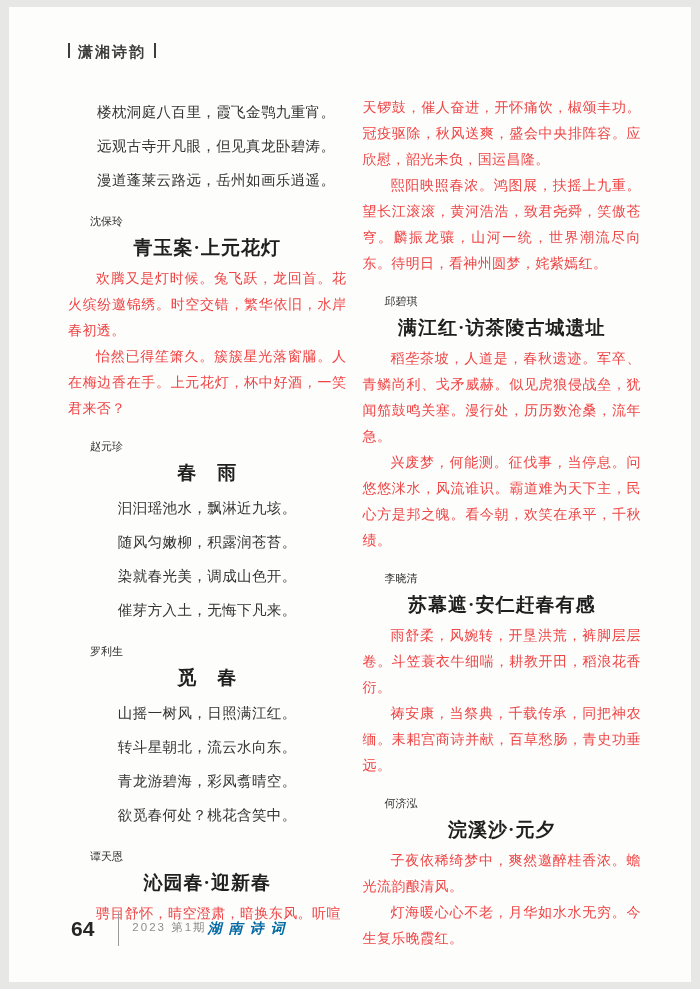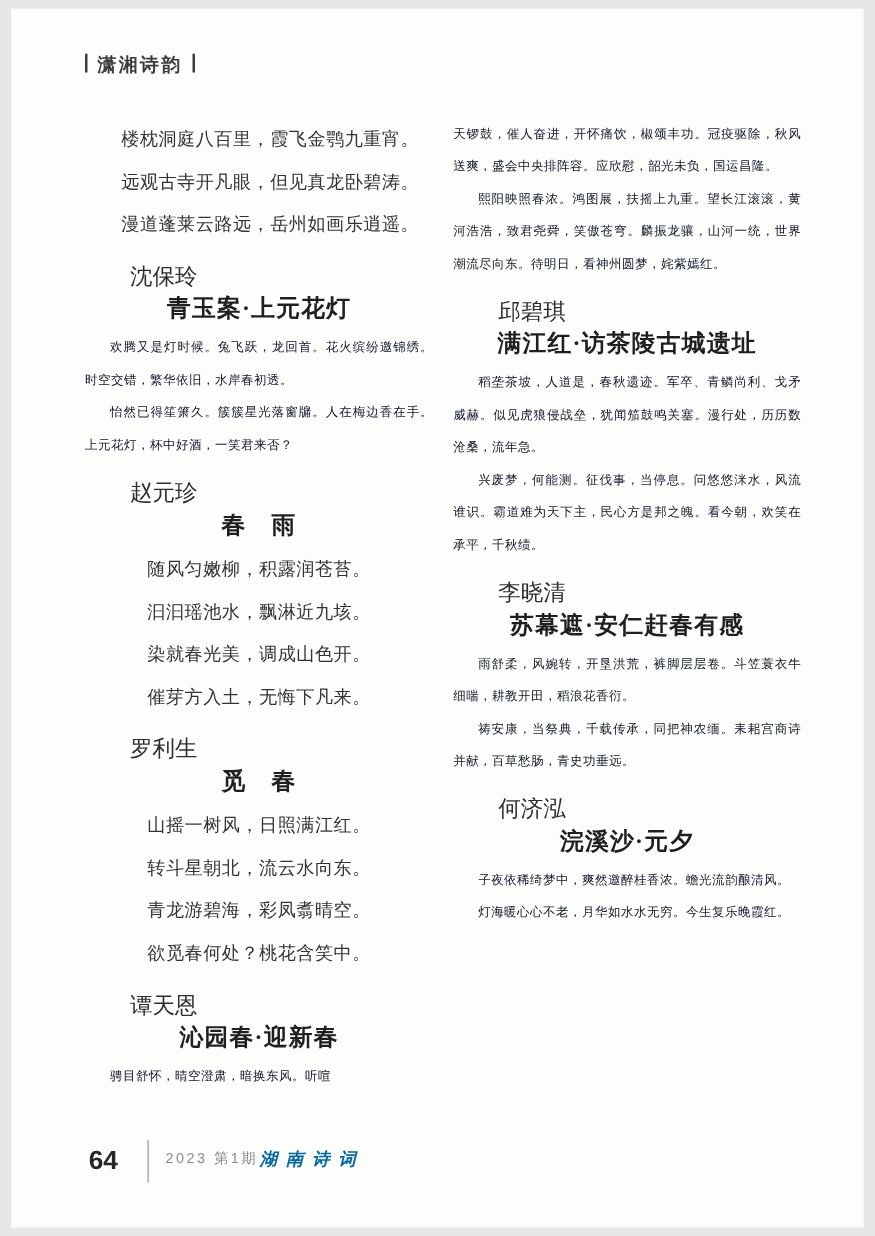--- a/index.html
+++ b/index.html
@@ -22,33 +22,33 @@
     letter-spacing:2px;
   }
   .header .bar{width:2px;height:15px;background:#3d3d3d;}
   .columns{
     position:absolute;top:76px;left:59px;right:50px;
     display:flex;gap:16px;margin-top:12px;
   }
   .col{width:50%;}
   .para{
     margin:0;
-    font-size:10px;line-height:26px;
+    font-size:14px;line-height:26px;
     text-align:justify;text-align-last:left;
-    color:#0f172a;letter-spacing:0.4px;
+    color:#ef4444;letter-spacing:0.4px;
   }
   .para.indent{text-indent:2em;}
   .verse{
     font-size:14.5px;line-height:34px;color:#333;letter-spacing:0.4px;
   }
   .verse.v7{text-indent:2em;}
   .verse.v5{text-align:center;}
   .author{
     font-family:"Liberation Sans", sans-serif;
-    font-size:18px;color:#2e2e2e;
+    font-size:11px;color:#2e2e2e;
     margin:13px 0 4px;text-indent:2em;line-height:22px;
   }
   .title{
     font-size:19px;font-weight:bold;text-align:center;color:#1f1f1f;
     margin:3px 0 6px;line-height:24px;letter-spacing:1px;
   }
   .footer{
     position:absolute;left:62px;bottom:36px;
     display:flex;align-items:center;
   }
@@ -87,22 +87,22 @@
         </div>
         <div class="poem-section">
           <div class="author">沈保玲</div>
           <div class="title">青玉案·上元花灯</div>
           <p class="para indent">欢腾又是灯时候。兔飞跃，龙回首。花火缤纷邀锦绣。时空交错，繁华依旧，水岸春初透。</p>
           <p class="para indent">怡然已得笙箫久。簇簇星光落窗牖。人在梅边香在手。上元花灯，杯中好酒，一笑君来否？</p>
         </div>
         <div class="poem-section">
           <div class="author">赵元珍</div>
           <div class="title">春　雨</div>
+          <div class="verse v5">汩汩瑶池水，飘淋近九垓。</div>
           <div class="verse v5">随风匀嫩柳，积露润苍苔。</div>
-          <div class="verse v5">汩汩瑶池水，飘淋近九垓。</div>
           <div class="verse v5">染就春光美，调成山色开。</div>
           <div class="verse v5">催芽方入土，无悔下凡来。</div>
         </div>
         <div class="poem-section">
           <div class="author">罗利生</div>
           <div class="title">觅　春</div>
           <div class="verse v5">山摇一树风，日照满江红。</div>
           <div class="verse v5">转斗星朝北，流云水向东。</div>
           <div class="verse v5">青龙游碧海，彩凤翥晴空。</div>
           <div class="verse v5">欲觅春何处？桃花含笑中。</div>

